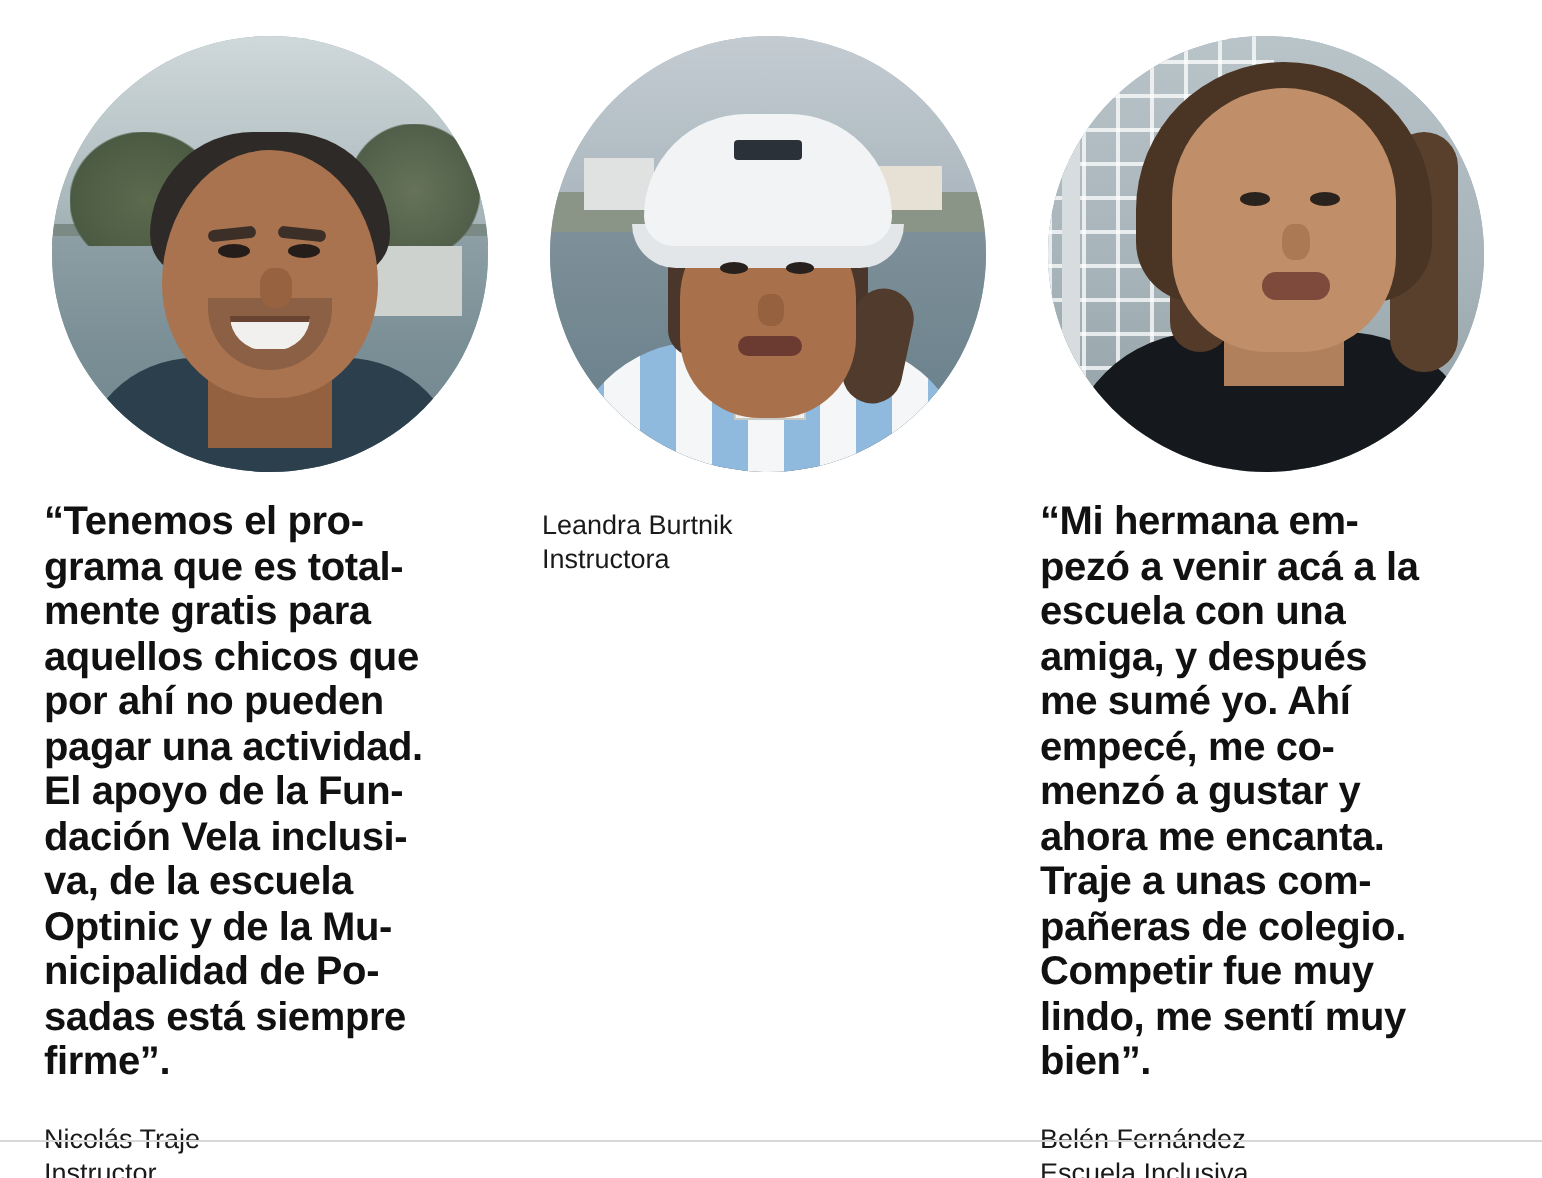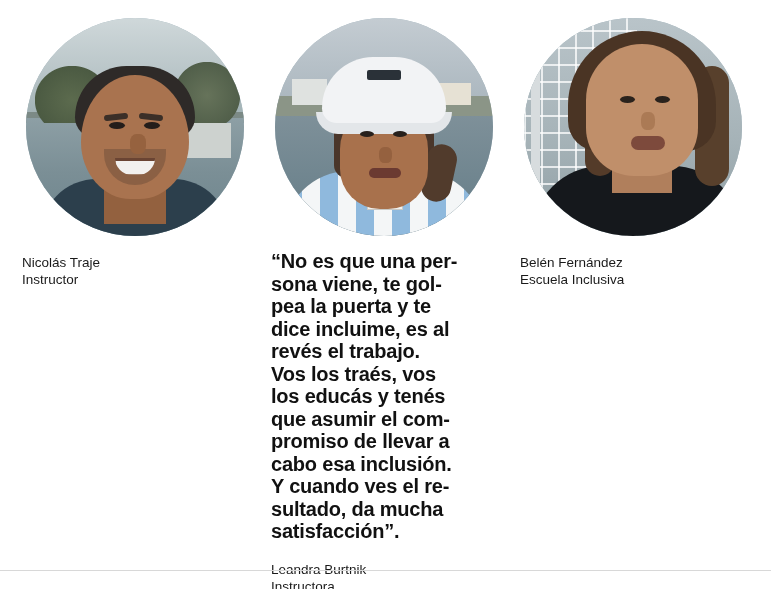--- a/index.html
+++ b/index.html
@@ -305,20 +305,33 @@
         <div class="head"></div>
         <div class="beard"></div>
         <div class="brow-l"></div>
         <div class="brow-r"></div>
         <div class="eye-l"></div>
         <div class="eye-r"></div>
         <div class="nose"></div>
         <div class="mouth"></div>
       </div>
     </div>
+    <div class="quote">“Tenemos el pro-
+grama que es total-
+mente gratis para
+aquellos chicos que
+por ahí no pueden
+pagar una actividad.
+El apoyo de la Fun-
+dación Vela inclusi-
+va, de la escuela
+Optinic y de la Mu-
+nicipalidad de Po-
+sadas está siempre
+firme”.</div>
     <div class="attribution">
       <span class="name">Nicolás Traje</span>
       <span class="role">Instructor</span>
     </div>
   </div>
 
   <div class="testimonial">
     <div class="portrait">
       <div class="photo p2">
         <div class="sky"></div>
@@ -335,33 +348,20 @@
         <div class="face"></div>
         <div class="brim"></div>
         <div class="cap"></div>
         <div class="caplogo"></div>
         <div class="eye-l"></div>
         <div class="eye-r"></div>
         <div class="nose"></div>
         <div class="mouth"></div>
       </div>
     </div>
-    <div class="quote">“No es que una per-
-sona viene, te gol-
-pea la puerta y te
-dice incluime, es al
-revés el trabajo.
-Vos los traés, vos
-los educás y tenés
-que asumir el com-
-promiso de llevar a
-cabo esa inclusión.
-Y cuando ves el re-
-sultado, da mucha
-satisfacción”.</div>
     <div class="attribution">
       <span class="name">Leandra Burtnik</span>
       <span class="role">Instructora</span>
     </div>
   </div>
 
   <div class="testimonial">
     <div class="portrait">
       <div class="photo p3">
         <div class="bg"></div>
@@ -373,20 +373,33 @@
         <div class="hair-side-l"></div>
         <div class="hair-side-r"></div>
         <div class="hair"></div>
         <div class="head"></div>
         <div class="eye-l"></div>
         <div class="eye-r"></div>
         <div class="nose"></div>
         <div class="mouth"></div>
       </div>
     </div>
+    <div class="quote">“Mi hermana em-
+pezó a venir acá a la
+escuela con una
+amiga, y después
+me sumé yo. Ahí
+empecé, me co-
+menzó a gustar y
+ahora me encanta.
+Traje a unas com-
+pañeras de colegio.
+Competir fue muy
+lindo, me sentí muy
+bien”.</div>
     <div class="attribution">
       <span class="name">Belén Fernández</span>
       <span class="role">Escuela Inclusiva</span>
     </div>
   </div>
 
   <div class="rule"></div>
 </div>
 
 </body></html>

